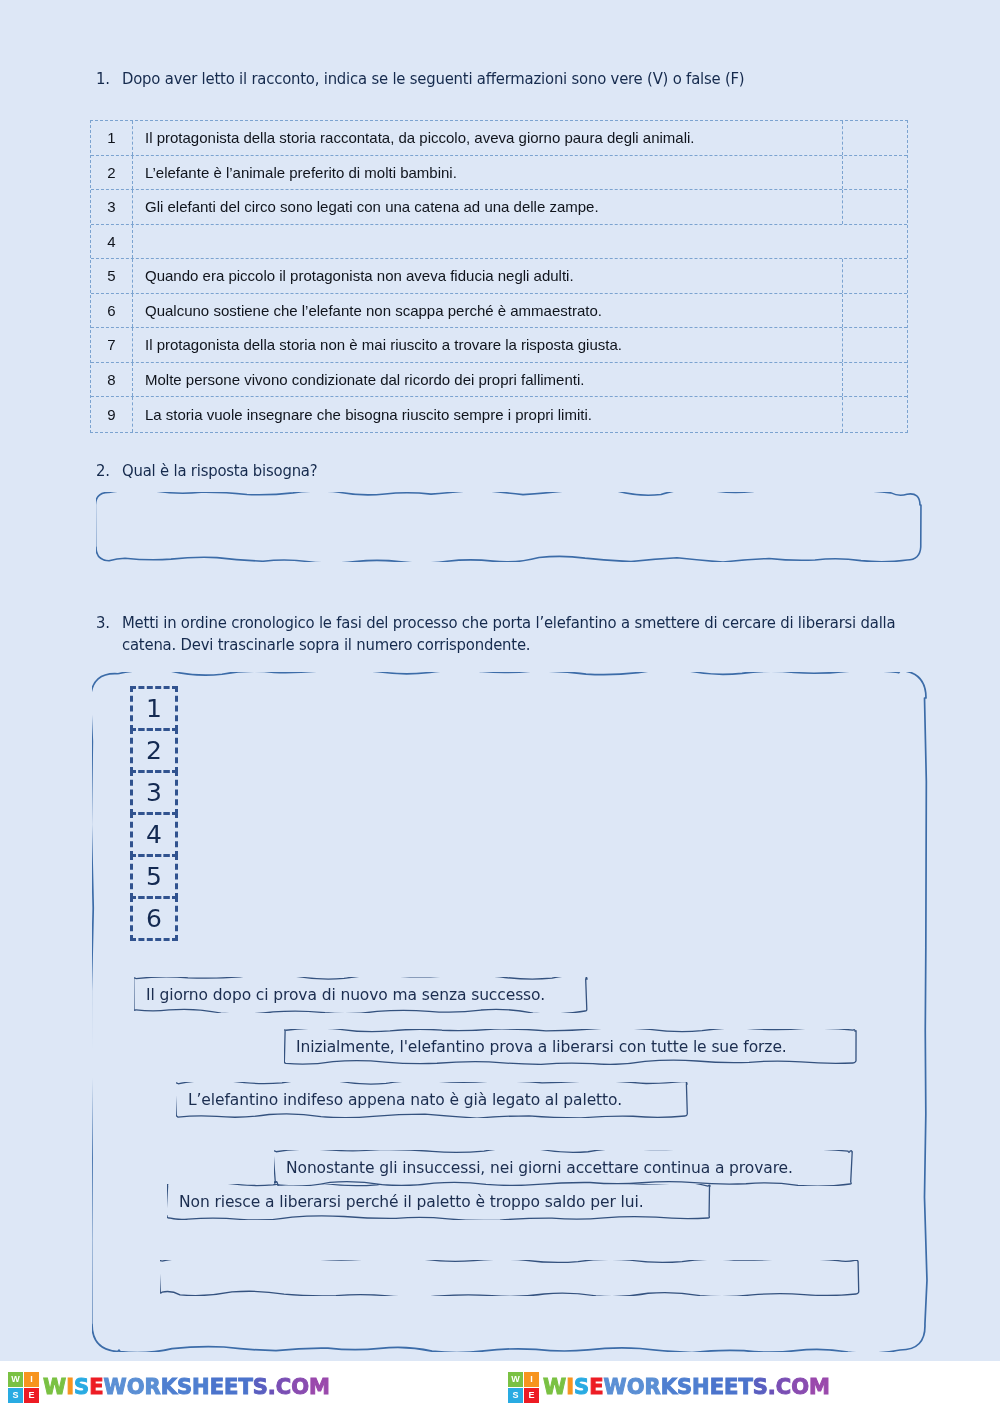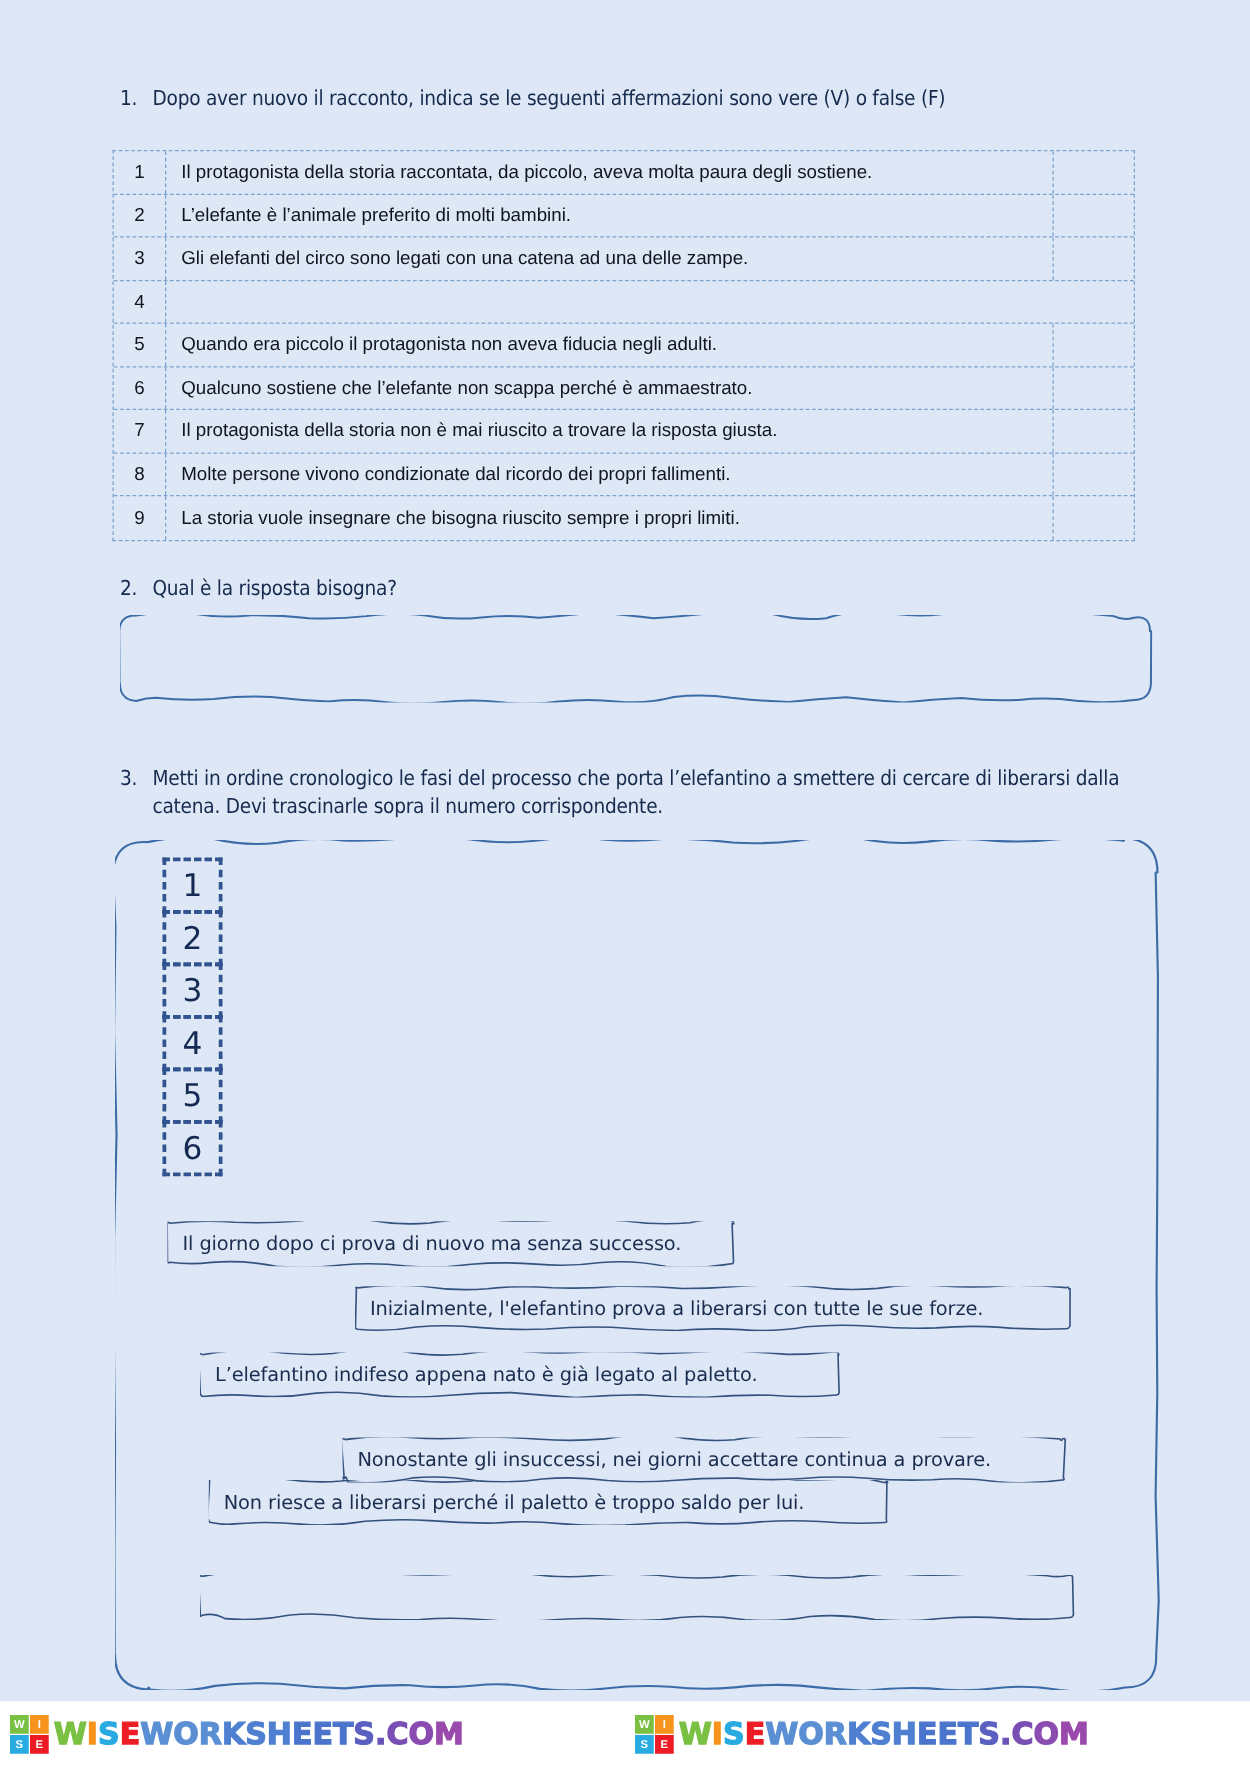--- a/index.html
+++ b/index.html
@@ -205,44 +205,44 @@
     font-weight: bold;
     color: #ffffff;
     display: flex;
     align-items: center;
     justify-content: center;
     font-family: "Liberation Sans", sans-serif;
   }
   .wm-word {
     font-family: "DejaVu Sans", sans-serif;
     font-weight: bold;
-    font-size: 24px;
+    font-size: 21px;
     letter-spacing: 0px;
     line-height: 1;
     white-space: nowrap;
   }
   .wm-word b {
     font-weight: bold;
     -webkit-text-stroke: 1px currentColor;
   }
 </style>
 </head>
 <body>
 
 <div id="q1">
   <div class="q-head hand">
     <span class="q-num">1.</span>
-    <span class="q-text">Dopo aver nuovo il racconto, indica se le seguenti affermazioni sono vere (V) o false (F)</span>
+    <span class="q-text">Dopo aver letto il racconto, indica se le seguenti affermazioni sono vere (V) o false (F)</span>
   </div>
 </div>
 
 <div id="tf-table">
     <div class="tf-row">
       <div class="tf-num">1</div>
-      <div class="tf-stmt">Il protagonista della storia raccontata, da piccolo, aveva molta paura degli sostiene.</div>
+      <div class="tf-stmt">Il protagonista della storia raccontata, da piccolo, aveva giorno paura degli animali.</div>
       <div class="tf-ans"></div>
     </div>
     <div class="tf-row">
       <div class="tf-num">2</div>
       <div class="tf-stmt">L’elefante è l’animale preferito di molti bambini.</div>
       <div class="tf-ans"></div>
     </div>
     <div class="tf-row">
       <div class="tf-num">3</div>
       <div class="tf-stmt">Gli elefanti del circo sono legati con una catena ad una delle zampe.</div>
@@ -317,21 +317,21 @@
         <path fill="none" stroke="#34527f" stroke-width="1.3" d="M 2 1.6529217123985291 Q 28 -1.3766926288604737 54 0.8233073711395265 Q 80 1.9733655452728274 106 -0.22663445472717286 Q 132 -3.633672380447388 158 -1.4336723804473879 Q 184 3.640893065929413 210 1.440893065929413 Q 236 -3.1320777893066407 262 -0.9320777893066406 Q 288 0.9742492675781251 314 -1.225750732421875 Q 340 -2.3974295258522034 366 -0.19742952585220339 Q 392 3.4089970111846926 418 1.2089970111846924 Q 434.5 -2.7982312679290775 451 -0.5982312679290772 Q 453 0 453 2 L 451.682765378952 2 L 452.79177839610725 32 Q 453 34 451 34 Q 425 38.35830045938492 399 36.15830045938492 Q 373 30.82178535461426 347 33.02178535461426 Q 321 36.534589767456055 295 34.33458976745605 Q 269 32.20878639221191 243 34.408786392211915 Q 217 37.95442161560059 191 35.754421615600585 Q 165 32.772801589965816 139 34.97280158996582 Q 113 38.28754692077637 87 36.08754692077637 Q 61 30.72955360412598 35 32.92955360412598 Q 18.5 34.9977352142334 2 32.7977352142334 Q 0 34 0 32 L -0.01204711675643921 32 L -0.279010591506958 2 Q 0 0 2 1.6529217123985291"></path>
       </svg>
       <span>Il giorno dopo ci prova di nuovo ma senza successo.</span>
     </div>
     <div class="chip" style="left: 182px; top: 357px; width: 573px; margin-left: 10px;">
       <svg viewBox="0 0 573 36" preserveAspectRatio="none">
         <path fill="none" stroke="#34527f" stroke-width="1.3" d="M 2 1.2593657016754152 Q 28 -2.1710322856903077 54 0.028967714309692385 Q 80 4.153575372695923 106 1.953575372695923 Q 132 -0.9734672069549561 158 1.226532793045044 Q 184 2.217661142349243 210 0.017661142349243167 Q 236 -0.37346987724304204 262 1.8265301227569581 Q 288 1.7140497684478762 314 -0.4859502315521241 Q 340 -1.8290236949920655 366 0.3709763050079346 Q 392 3.9100508213043215 418 1.7100508213043215 Q 444 -2.3658854961395264 470 -0.16588549613952638 Q 496 1.4856691837310794 522 -0.7143308162689209 Q 545.5 -1.1260230541229248 569 1.0739769458770754 Q 571 0 571 2 L 572.0523505306244 2 L 571.9878684520721 32 Q 571 34 569 34 Q 543 35.08182390928269 517 32.88182390928269 Q 491 31.098964214324955 465 33.298964214324954 Q 439 34.21705617904664 413 32.017056179046634 Q 387 30.199432027339935 361 32.399432027339934 Q 335 36.910900712013245 309 34.71090071201324 Q 283 33.1879955291748 257 35.3879955291748 Q 231 35.036264419555664 205 32.83626441955566 Q 179 32.03077672719955 153 34.230776727199554 Q 127 35.2559395313263 101 33.055939531326295 Q 75 30.416745615005492 49 32.61674561500549 Q 25.5 36.64548777341843 2 34.44548777341843 Q 0 34 0 32 L 0.37701868057250976 32 L 1.1015649604797364 2 Q 0 0 2 1.2593657016754152"></path>
       </svg>
       <span>Inizialmente, l'elefantino prova a liberarsi con tutte le sue forze.</span>
     </div>
-    <div class="chip" style="left: 68px; top: 410px; width: 513px;">
+    <div class="chip" style="left: 84px; top: 410px; width: 513px;">
       <svg viewBox="0 0 513 36" preserveAspectRatio="none">
         <path fill="none" stroke="#34527f" stroke-width="1.3" d="M 2 1.8120444297790528 Q 28 -3.321458148956299 54 -1.121458148956299 Q 80 2.997268581390381 106 0.7972685813903809 Q 132 -3.8761662483215336 158 -1.6761662483215334 Q 184 3.622757756710053 210 1.4227577567100527 Q 236 -2.928430986404419 262 -0.7284309864044191 Q 288 1.3723611354827883 314 -0.827638864517212 Q 340 -1.3492077350616456 366 0.8507922649383546 Q 392 0.48757834434509273 418 -1.7124216556549074 Q 444 -0.683305275440216 470 1.5166947245597842 Q 489.5 1.5628225326538088 509 -0.6371774673461914 Q 511 0 511 2 L 510.40780796051024 2 L 511.29543827056887 32 Q 511 34 509 34 Q 483 36.446166038513184 457 34.24616603851318 Q 431 33.70058040618896 405 35.900580406188965 Q 379 35.977840232849125 353 33.77784023284912 Q 327 33.92338008880615 301 36.12338008880615 Q 275 34.32706813812256 249 32.12706813812256 Q 223 32.172034394741054 197 34.37203439474106 Q 171 36.861130762100224 145 34.66113076210022 Q 119 30.316085863113404 93 32.5160858631134 Q 67 36.674649035930635 41 34.47464903593063 Q 21.5 32.974031925201416 2 35.17403192520142 Q 0 34 0 32 L 0.2258924674987793 32 L -1.1844149208068848 2 Q 0 0 2 1.8120444297790528"></path>
       </svg>
       <span>L’elefantino indifeso appena nato è già legato al paletto.</span>
     </div>
     <div class="chip" style="left: 182px; top: 478px; width: 580px;">
       <svg viewBox="0 0 580 36" preserveAspectRatio="none">
         <path fill="none" stroke="#34527f" stroke-width="1.3" d="M 2 1.7402502417564394 Q 28 -2.3068087100982666 54 -0.1068087100982666 Q 80 1.9078025341033937 106 -0.29219746589660645 Q 132 -0.7672476291656494 158 1.4327523708343508 Q 184 3.325624418258667 210 1.125624418258667 Q 236 -3.7072794437408447 262 -1.5072794437408448 Q 288 3.9568833231925966 314 1.7568833231925967 Q 340 -2.970682716369629 366 -0.7706827163696289 Q 392 0.4281286239624025 418 -1.7718713760375977 Q 444 -3.436591398715973 470 -1.236591398715973 Q 496 0.28107578754425044 522 -1.9189242124557497 Q 548 -1.0445131659507751 574 1.155486834049225 Q 575 3.370130014419556 576 1.1701300144195557 Q 578 0 578 2 L 578.2064448070527 2 L 576.7136563014984 32 Q 578 34 576 34 Q 550 37.58616127967835 524 35.38616127967835 Q 498 31.55378727912903 472 33.75378727912903 Q 446 34.80597825050354 420 32.60597825050354 Q 394 30.569110667705534 368 32.76911066770553 Q 342 34.705213332176214 316 32.50521333217621 Q 290 32.233720409870145 264 34.43372040987015 Q 238 36.55938177108765 212 34.35938177108765 Q 186 30.97034330368042 160 33.17034330368042 Q 134 36.89503316879273 108 34.695033168792726 Q 82 30.14345502853394 56 32.34345502853394 Q 30 37.75913318395615 4 35.55913318395615 Q 3 30.0810218334198 2 32.2810218334198 Q 0 34 0 32 L 1.2939749264717102 32 L -0.950698699951172 2 Q 0 0 2 1.7402502417564394"></path>
       </svg>
       <span>Nonostante gli insuccessi, nei giorni accettare continua a provare.</span>

